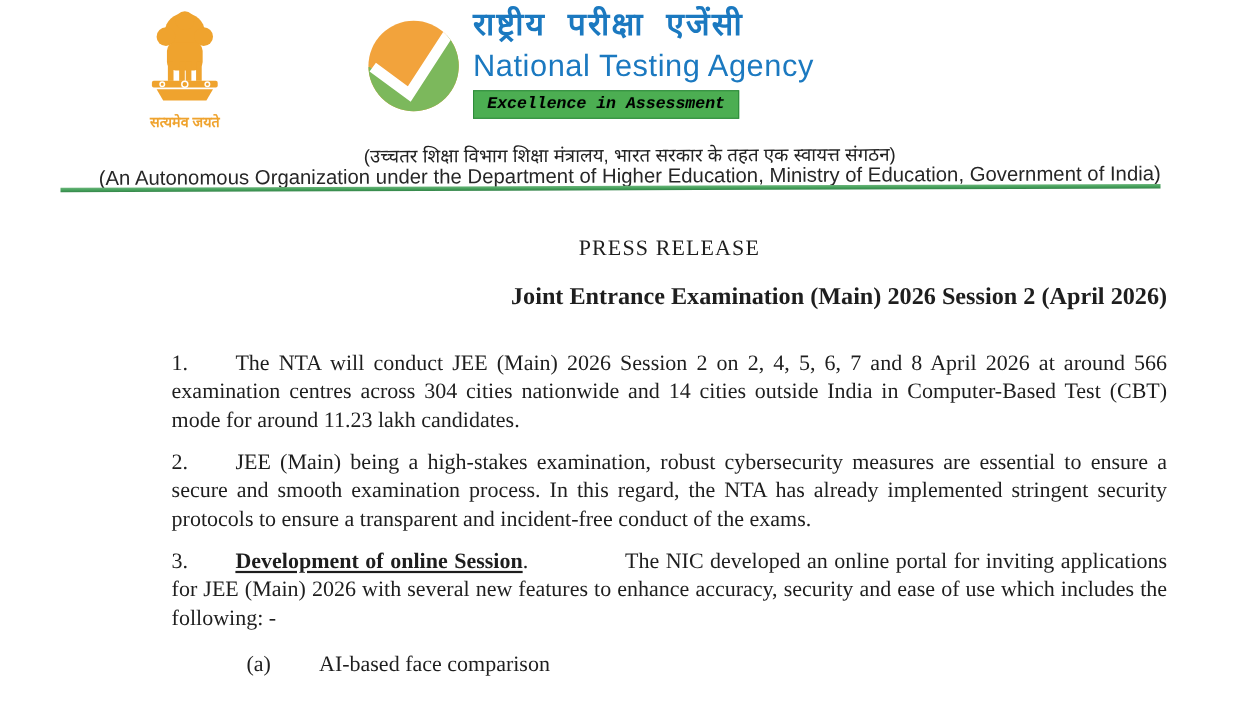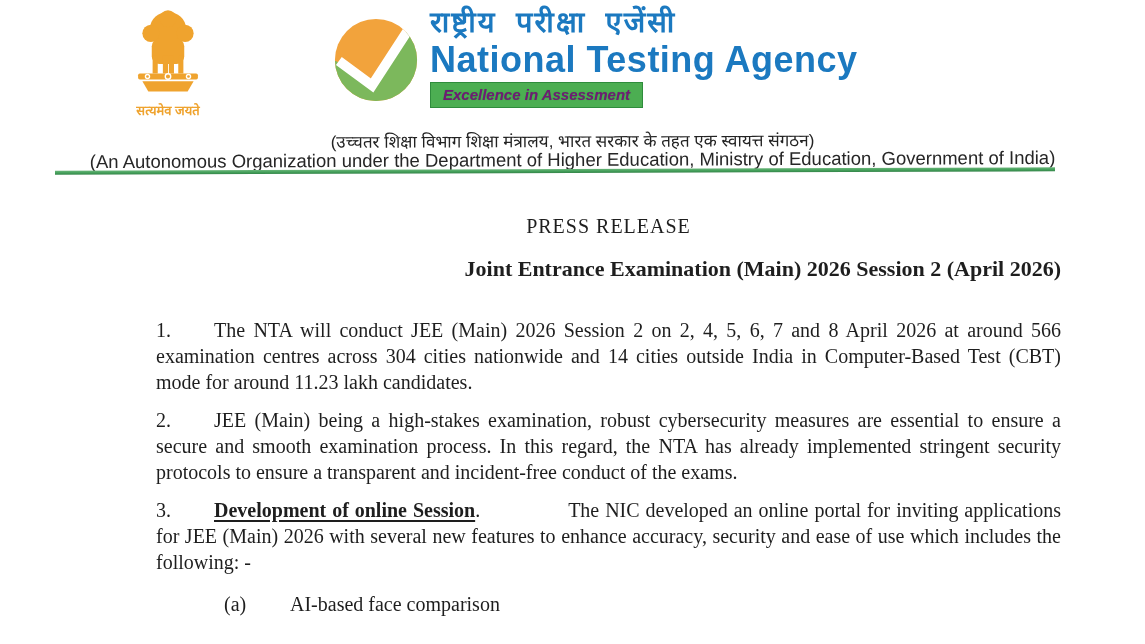--- a/index.html
+++ b/index.html
@@ -14,26 +14,26 @@
     font-family:"Liberation Sans",sans-serif;font-size:13px;font-weight:bold;
     color:var(--emblem_gold);margin-top:1px;white-space:nowrap;
   }
   .nta-logo{position:absolute;left:332px;top:16px;}
   .titles{position:absolute;left:430px;top:8px;}
   .title-hi{
     font-family:Liberation Mono, monospace;font-weight:bold;font-size:29px;
     color:var(--brand_blue);line-height:34px;letter-spacing:2px;white-space:nowrap;
   }
   .title-en{
-    font-family:"Liberation Sans",sans-serif;font-weight:bold;font-size:36px;
+    font-family:"Liberation Sans",sans-serif;font-weight:normal;font-size:28px;
     color:var(--brand_blue);line-height:36px;letter-spacing:.5px;white-space:nowrap;
   }
   .badge{
     display:inline-block;margin-top:4px;background:var(--badge_green);
-    border:1px solid #2f8c3c;color:#701a75;font-family:Liberation Sans, sans-serif;
+    border:1px solid #2f8c3c;color:#000000;font-family:Liberation Mono, monospace;
     font-style:italic;font-weight:bold;font-size:15px;padding:3px 12px 4px 12px;
     text-shadow:0 0 1px #2f8c3c;
   }
   .subtitle-hi{
     position:absolute;left:0;top:129px;width:100%;text-align:center;
     font-family:"Liberation Sans",sans-serif;font-size:17px;color:#232323;
     transform:rotate(-0.2deg);
   }
   .subtitle-en{
     position:absolute;left:0;top:149px;width:100%;text-align:center;

